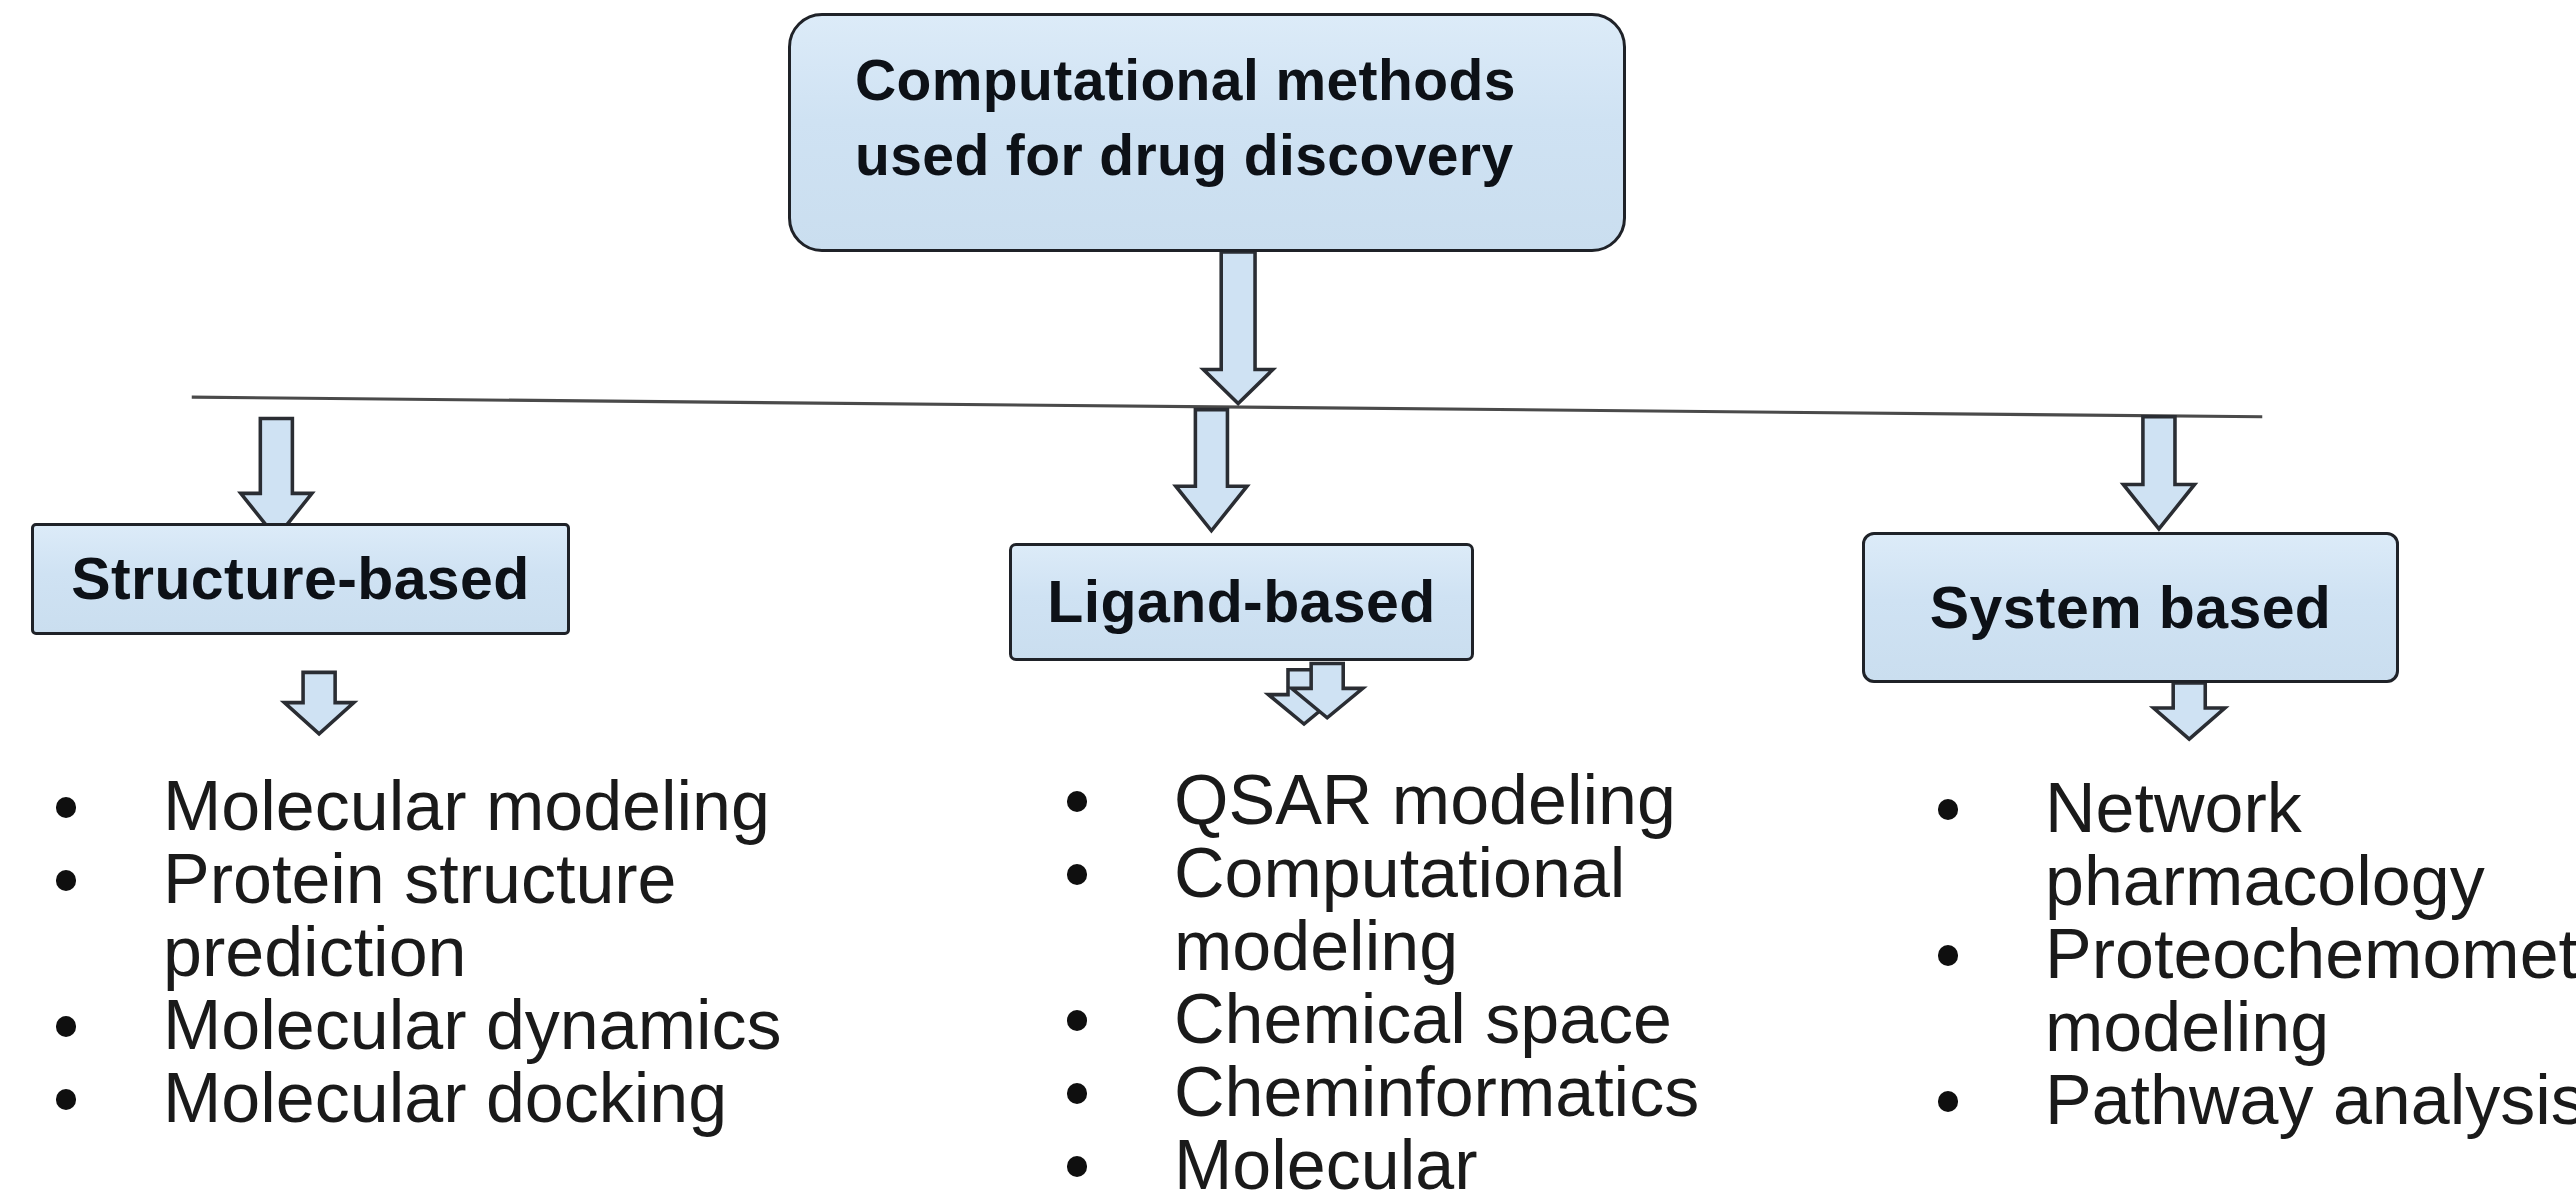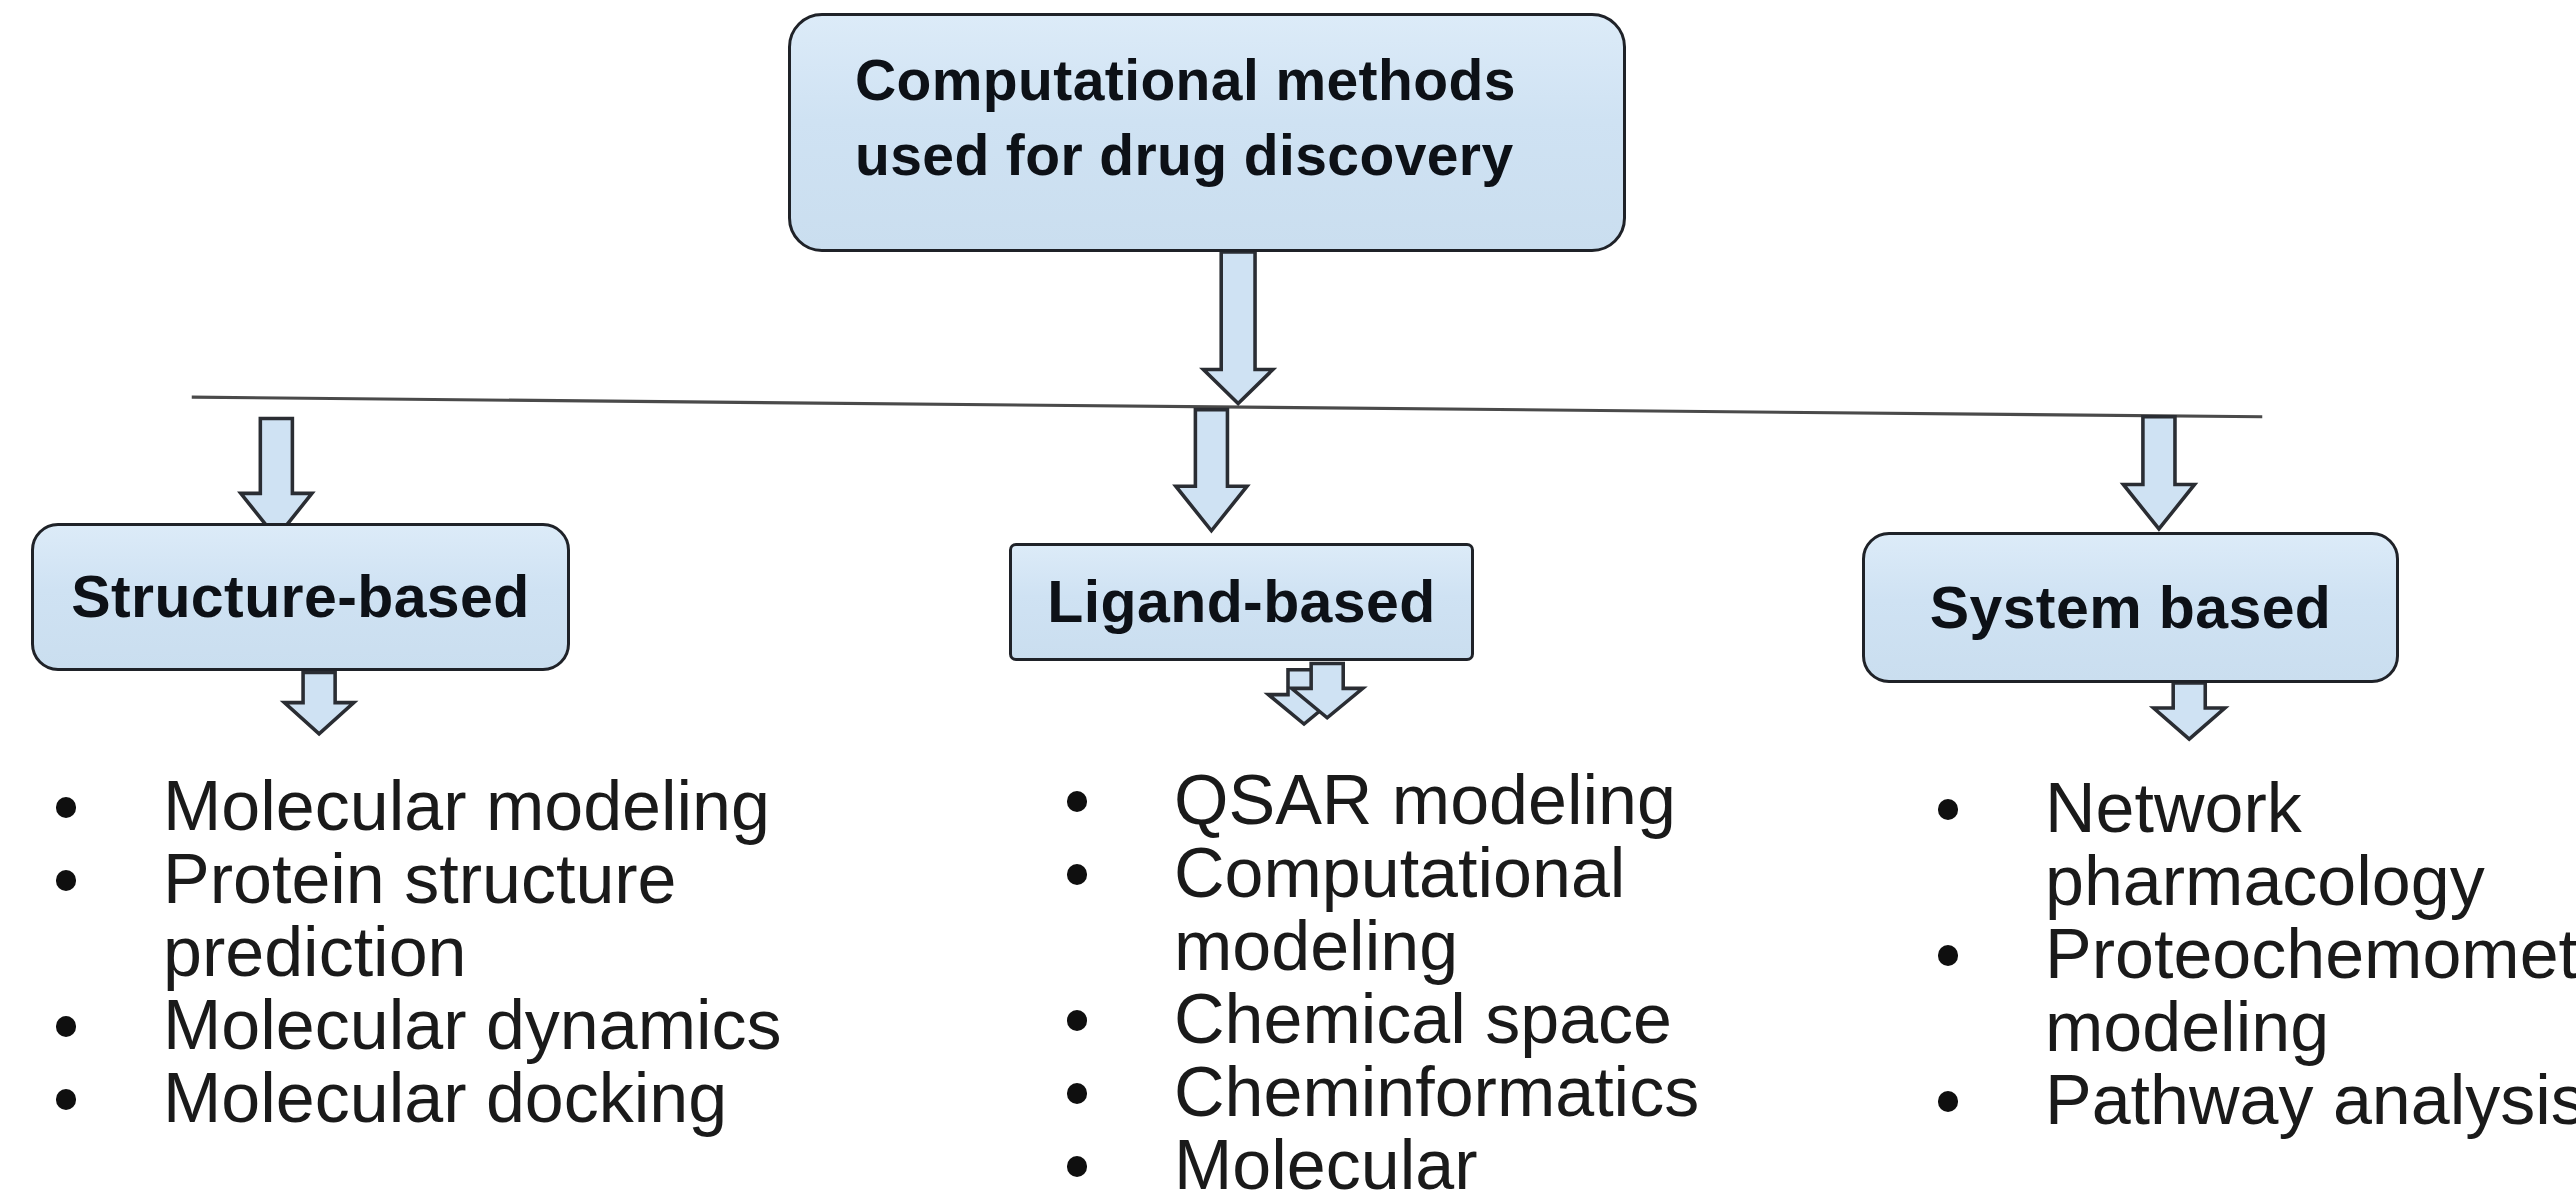--- a/index.html
+++ b/index.html
@@ -26,23 +26,23 @@
     color:var(--heading_text);
     font-weight:bold;
   }
   .node.root{
     left:788px;top:12.5px;width:838px;height:239px;border-radius:34px;
     align-items:flex-start;
     padding:27px 62px 0 64px;
     font-size:57px;line-height:75px;letter-spacing:0.4px;
   }
   .node.cat{justify-content:center;font-size:59px;letter-spacing:0.4px;}
-  .node.cat-1{left:31px;top:523px;width:539px;height:148px;border-radius:27px;}
+  .node.cat-1{left:31px;top:523px;width:539px;height:112px;border-radius:5px;}
   .node.cat-2{left:1009px;top:543px;width:465px;height:118px;border-radius:7px;}
-  .node.cat-3{left:1862px;top:532px;width:537px;height:151px;border-radius:27px;}
+  .node.cat-3{left:1862px;top:532px;width:537px;height:151px;border-radius:12px;}
   polygon.blockarrow{fill:var(--arrow_fill);stroke:var(--arrow_border);stroke-width:4;stroke-linejoin:miter;}
   line.connector{stroke:var(--connector);stroke-width:3.5;}
   .blist{position:absolute;list-style:none;font-size:70px;line-height:73px;color:var(--list_text);}
   .blist li{position:relative;padding-left:118px;}
   .blist li::before{
     content:"";position:absolute;left:10.7px;top:27px;width:20.5px;height:20.5px;
     border-radius:50%;background:#0f0f0f;
   }
   .blist-1{left:45px;top:770px;width:926px;}
   .blist-2{left:1056px;top:764px;width:661px;}

